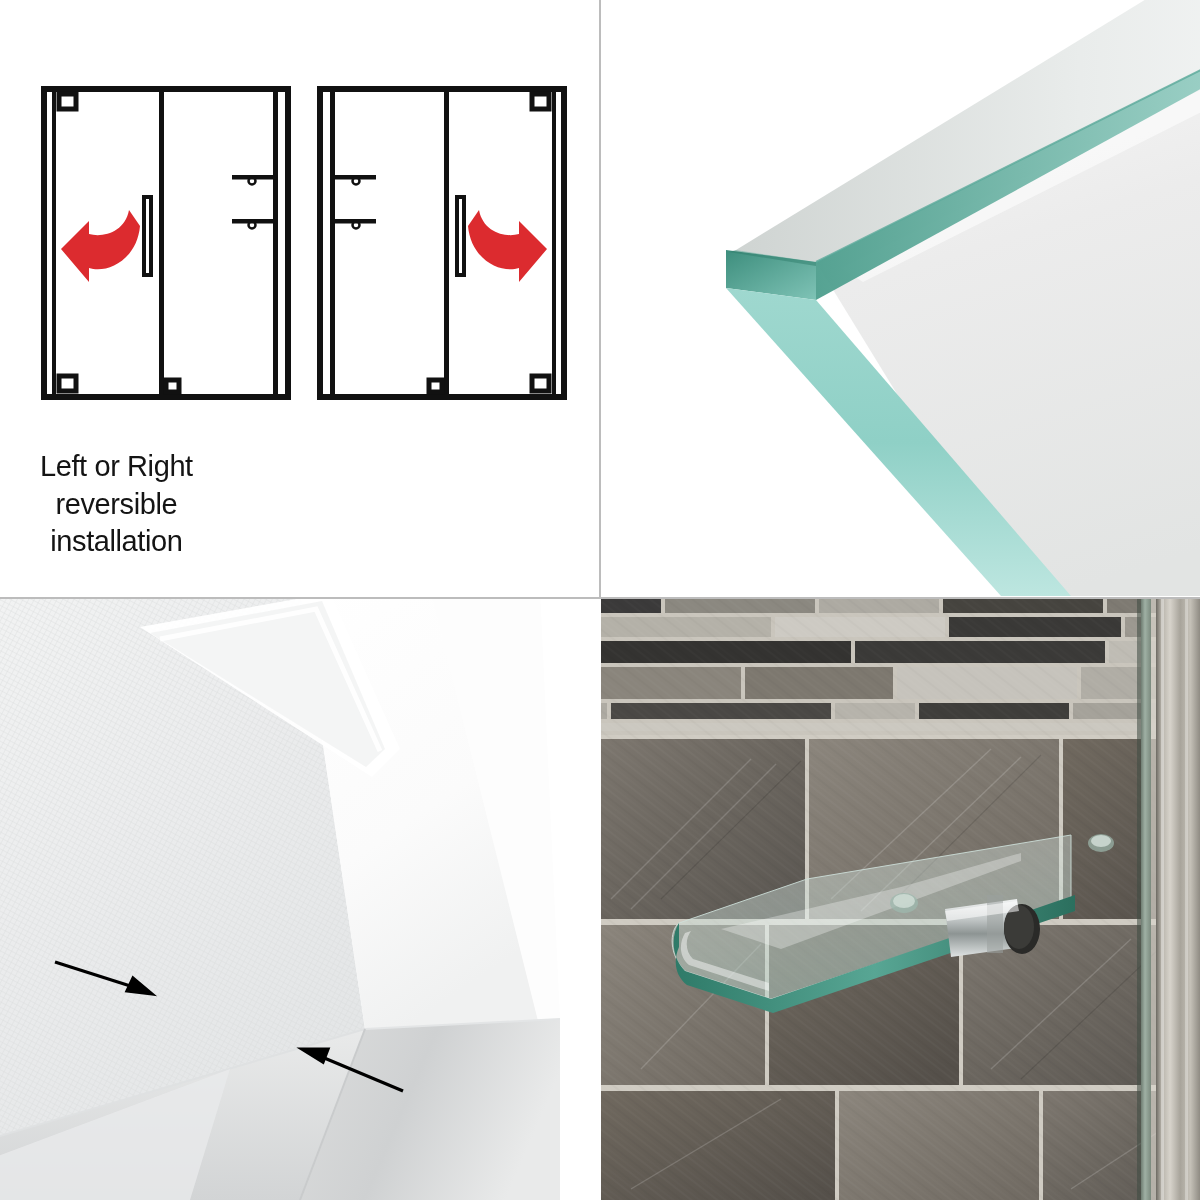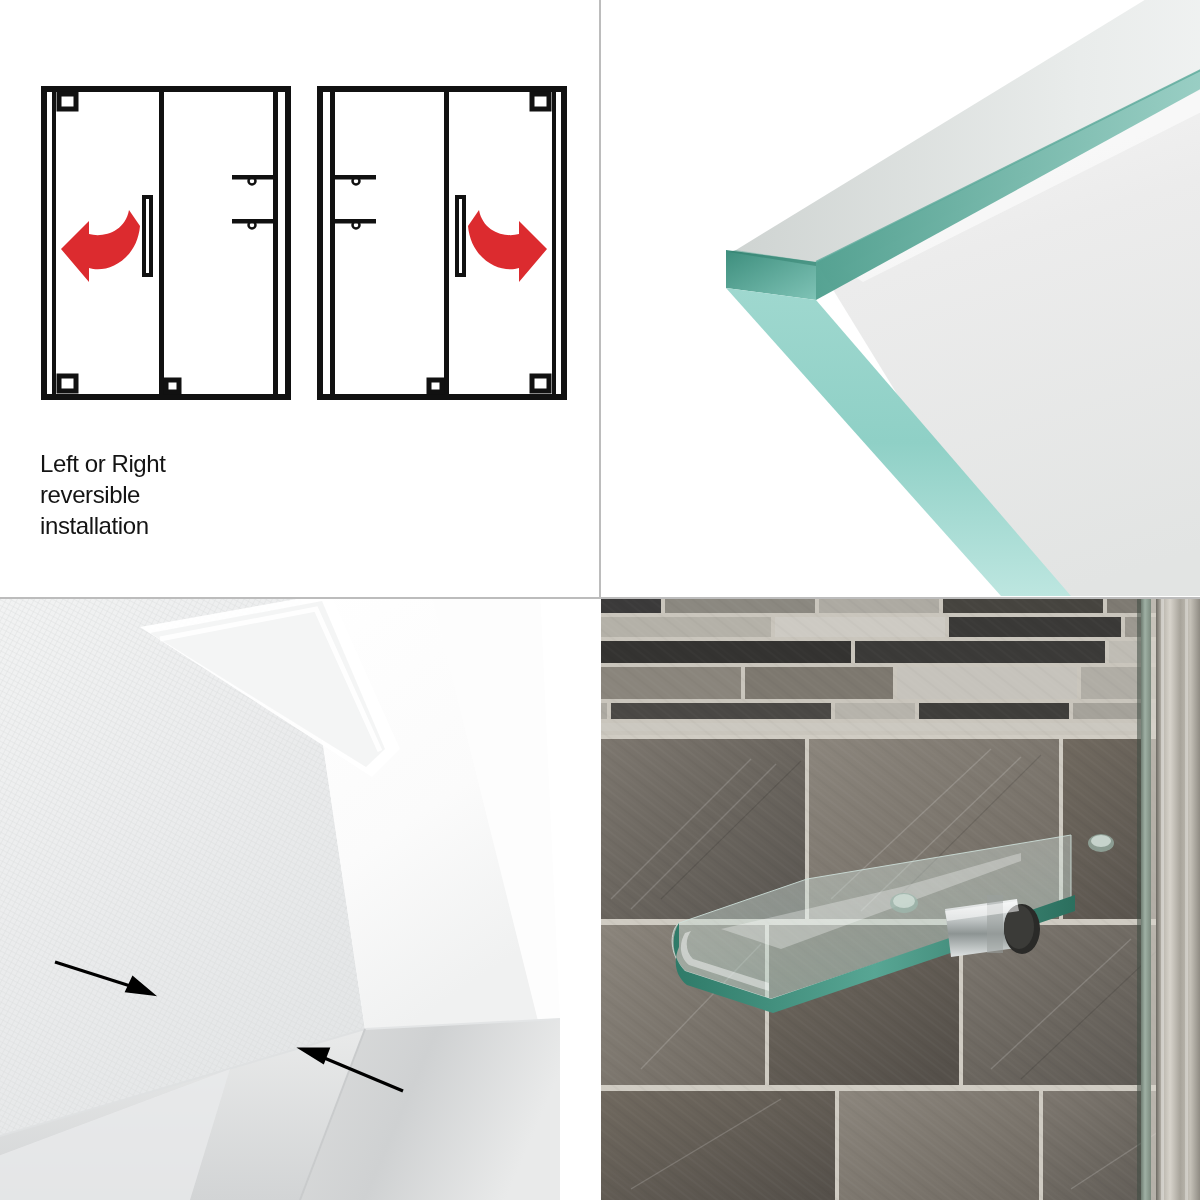--- a/index.html
+++ b/index.html
@@ -25,21 +25,21 @@
   
   .caption{
     position:absolute;
     font-family:"Liberation Sans", sans-serif;
     font-weight:400;
     color:#141414;
     letter-spacing:-0.4px;
     line-height:1.30;
     white-space:pre-line;
   }
-  #cap-tl{left:40px;top:448px;font-size:24px;}
+  #cap-tl{left:40px;top:448px;font-size:29px;text-align:center;}
 
   
   .diagram{position:absolute;top:84px;width:262px;height:318px;}
   #diag-left{left:33px;}
   #diag-right{left:313px;}
   .dg{position:absolute;inset:0;}
 
   
   #glass-wrap{position:absolute;left:0;top:0;width:599px;height:596px;}
 

